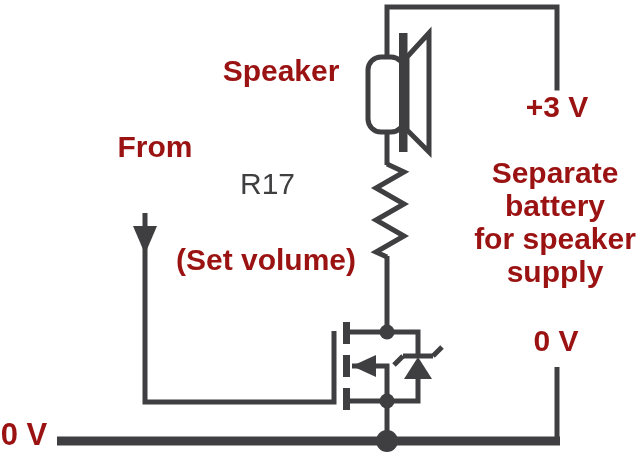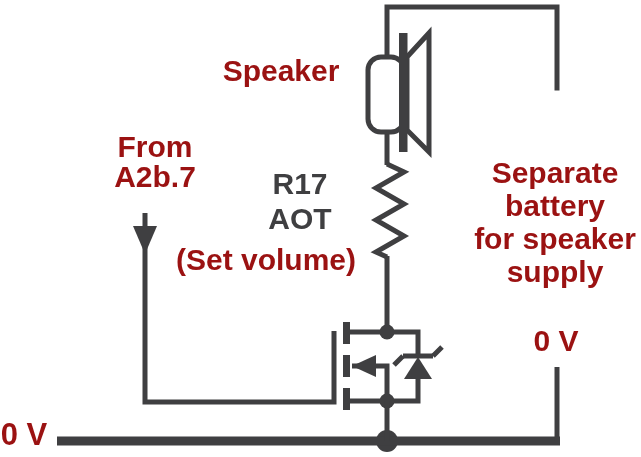--- a/index.html
+++ b/index.html
@@ -22,21 +22,21 @@
     font-weight:bold;
     font-size:30px;
     line-height:30px;
     white-space:nowrap;
   }
   .gray{
     color:var(--wire,#3F3F41);
     font-weight:normal;
   }
   .center{text-align:center;}
-  .right{text-align:center;font-weight:bold;}
+  .right{text-align:left;}
 </style>
 </head>
 <body>
 
 <div class="canvas">
 
   <svg width="641" height="457" viewBox="0 0 641 457">
 
     <g>
       <path class="wire-sq" d="M387,59 L387,7 L557,7 L557,88"></path>
@@ -92,33 +92,32 @@
       <path class="wire" d="M387,401 L387,441"></path>
     </g>
   </svg>
 
   <div class="lbl center" style="left:151px;top:56px;width:260px;">
     <div>Speaker</div>
   </div>
 
   <div class="lbl center" style="left:80px;top:132px;width:150px;">
     <div>From</div>
-    <div>A2b.7</div>
   </div>
 
   <div class="lbl gray right" style="left:240px;top:166px;width:120px;line-height:35px;">
     <div>R17</div>
-    <div>AOT</div>
   </div>
 
   <div class="lbl" style="left:176px;top:245px;text-align:center;">(Set volume)</div>
 
   <div class="lbl gray right" style="left:122px;top:324px;width:200px;line-height:26px;">
   </div>
 
+  <div class="lbl center" style="left:487px;top:92px;width:140px;">+3 V</div>
 
   <div class="lbl center" style="left:455px;top:156px;width:200px;line-height:33px;">
     <div>Separate</div>
     <div>battery</div>
     <div>for speaker</div>
     <div>supply</div>
   </div>
 
   <div class="lbl center" style="left:486px;top:326px;width:140px;">0 V</div>
 

